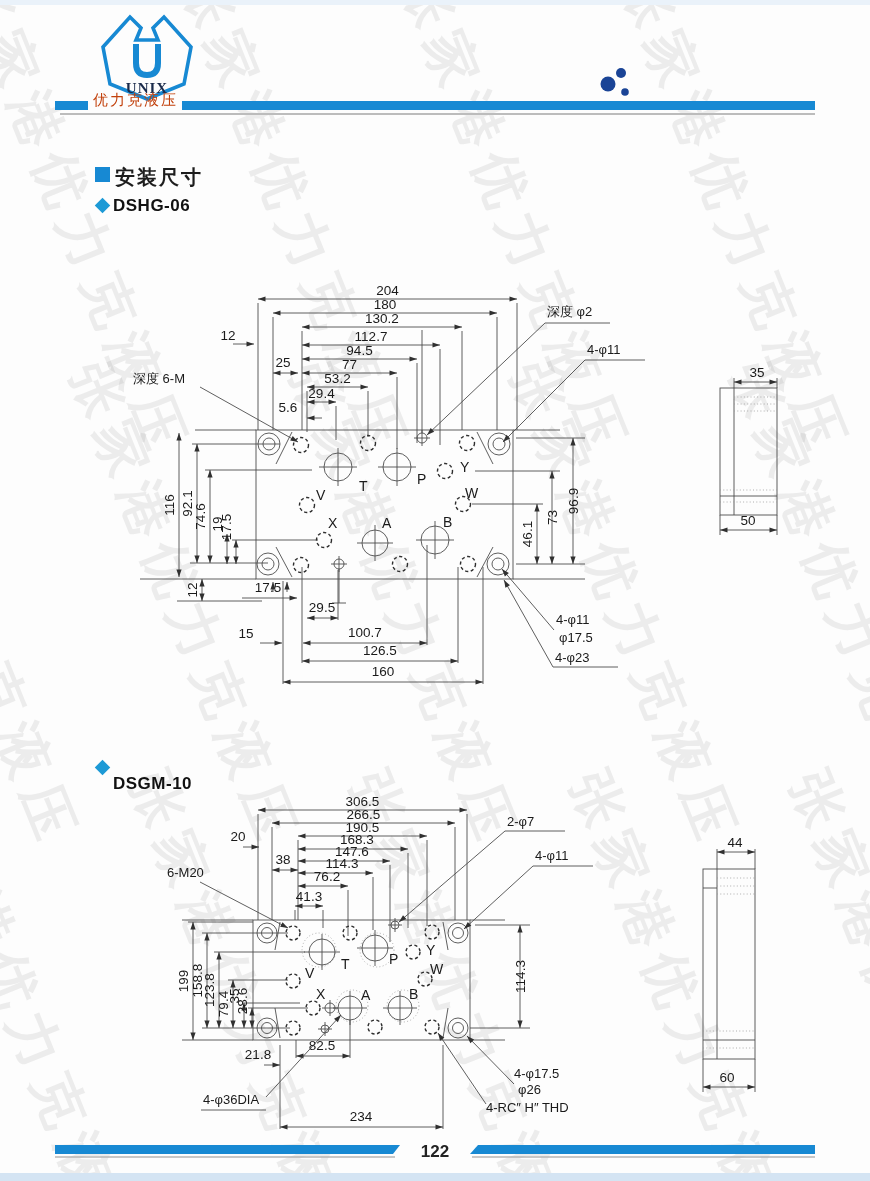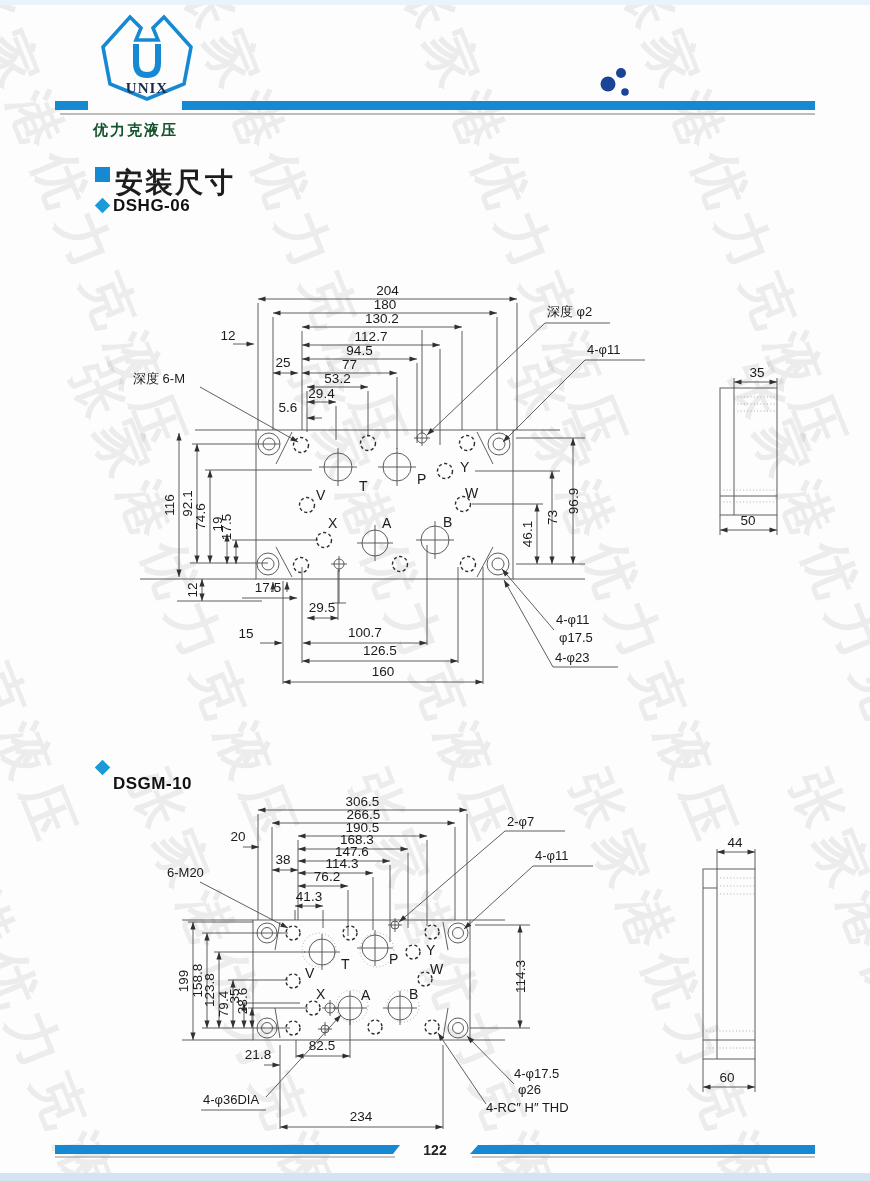--- a/index.html
+++ b/index.html
@@ -5,27 +5,27 @@
   html,body{margin:0;padding:0;background:#ffffff;}
   .page{position:relative;width:870px;height:1181px;overflow:hidden;background:#fdfdfd;
         font-family:"Liberation Sans",sans-serif;}
   .wm-layer{position:absolute;inset:0;z-index:0;pointer-events:none;}
   .wm{position:absolute;font-size:54px;font-weight:bold;letter-spacing:11px;white-space:nowrap;
       color:rgba(120,120,120,0.13);transform-origin:0 0;transform:rotate(68deg);}
   .content{position:absolute;inset:0;z-index:1;}
   .abs{position:absolute;}
   .accent-bg{background:#1789d3;}
   .hrule{background:#bcbcbc;height:1.5px;}
-  .logo-subtitle{font-size:15px;font-weight:bold;color:#14532d;letter-spacing:2px;margin-top:30px;}
+  .logo-subtitle{font-size:15px;font-weight:normal;color:#c2410c;letter-spacing:2px;}
   .page-title{font-size:31px;font-weight:bold;color:#1b1b1b;letter-spacing:3px;margin:0;}
   .sec-square{width:15px;height:15px;display:inline-block;background:#1789d3;}
-  .sec-title{font-size:28px;font-weight:bold;color:#1d1d1d;letter-spacing:2px;}
+  .sec-title{font-size:20px;font-weight:bold;color:#1d1d1d;letter-spacing:2px;}
   .diamond{width:11px;height:11px;display:inline-block;background:#1d9ad6;transform:rotate(45deg);}
   .sub-title{font-size:17px;font-weight:bold;color:#111;letter-spacing:0.5px;text-align:center;}
-  .page-number{font-size:14px;font-weight:600;color:#222;}
+  .page-number{font-size:17px;font-weight:600;color:#222;}
   
   .ln{stroke:#4d4d4d;stroke-width:0.9;fill:none;}
   .ar{fill:#303030;stroke:none;}
   .dtx{font-size:13.5px;fill:#1a1a1a;}
   .ptx{font-size:14px;fill:#1a1a1a;}
   .atx{font-size:13px;fill:#1a1a1a;}
   .c-solid{stroke:#4d4d4d;fill:none;stroke-width:0.9;}
   .c-dash{stroke:#2e2e2e;fill:none;stroke-width:1.4;stroke-dasharray:3.2 2.5;}
   .c-dot{stroke:#9a9a9a;fill:none;stroke-width:0.8;stroke-dasharray:1 2.3;}
 </style>

